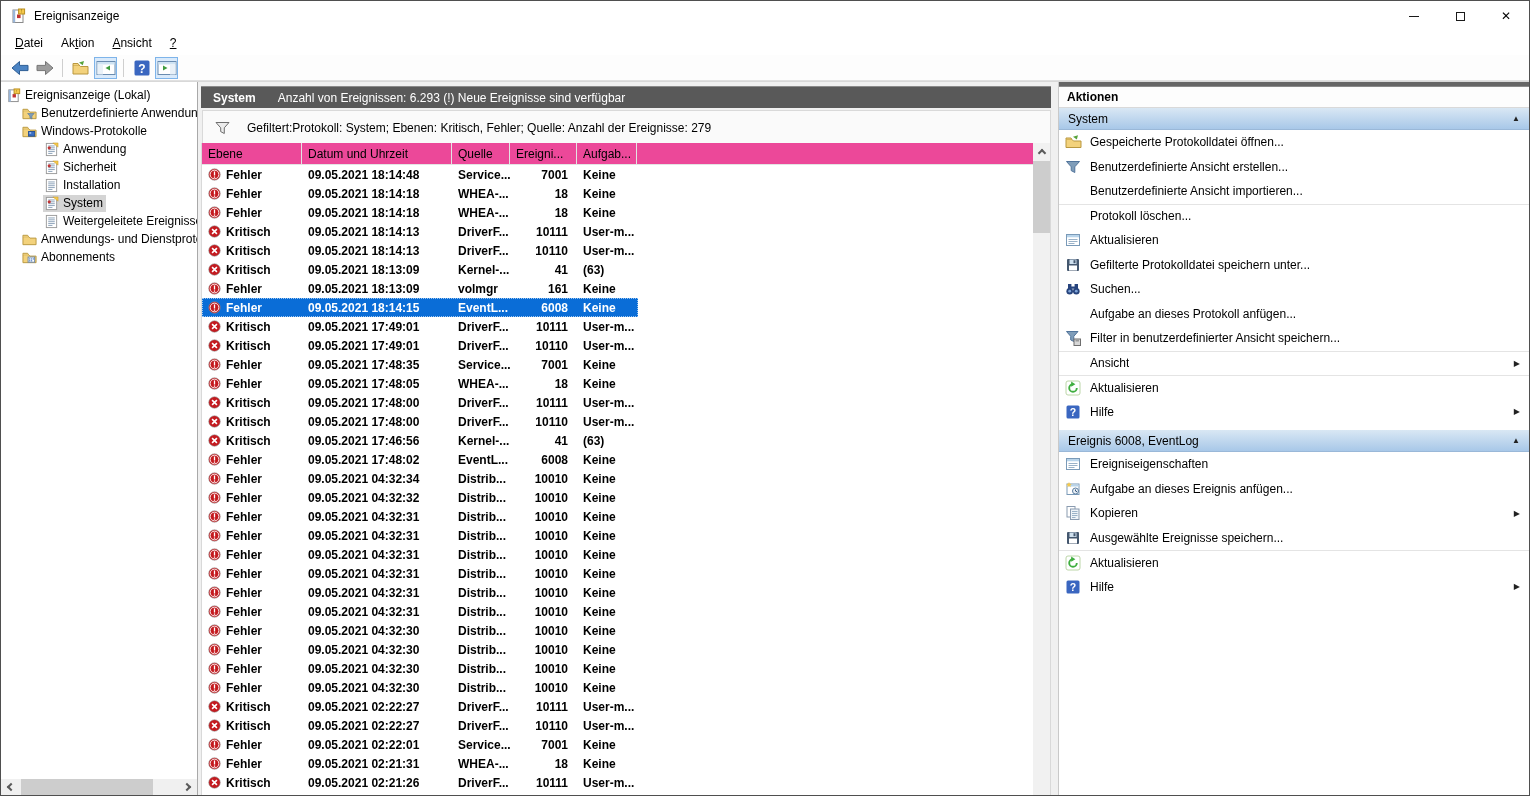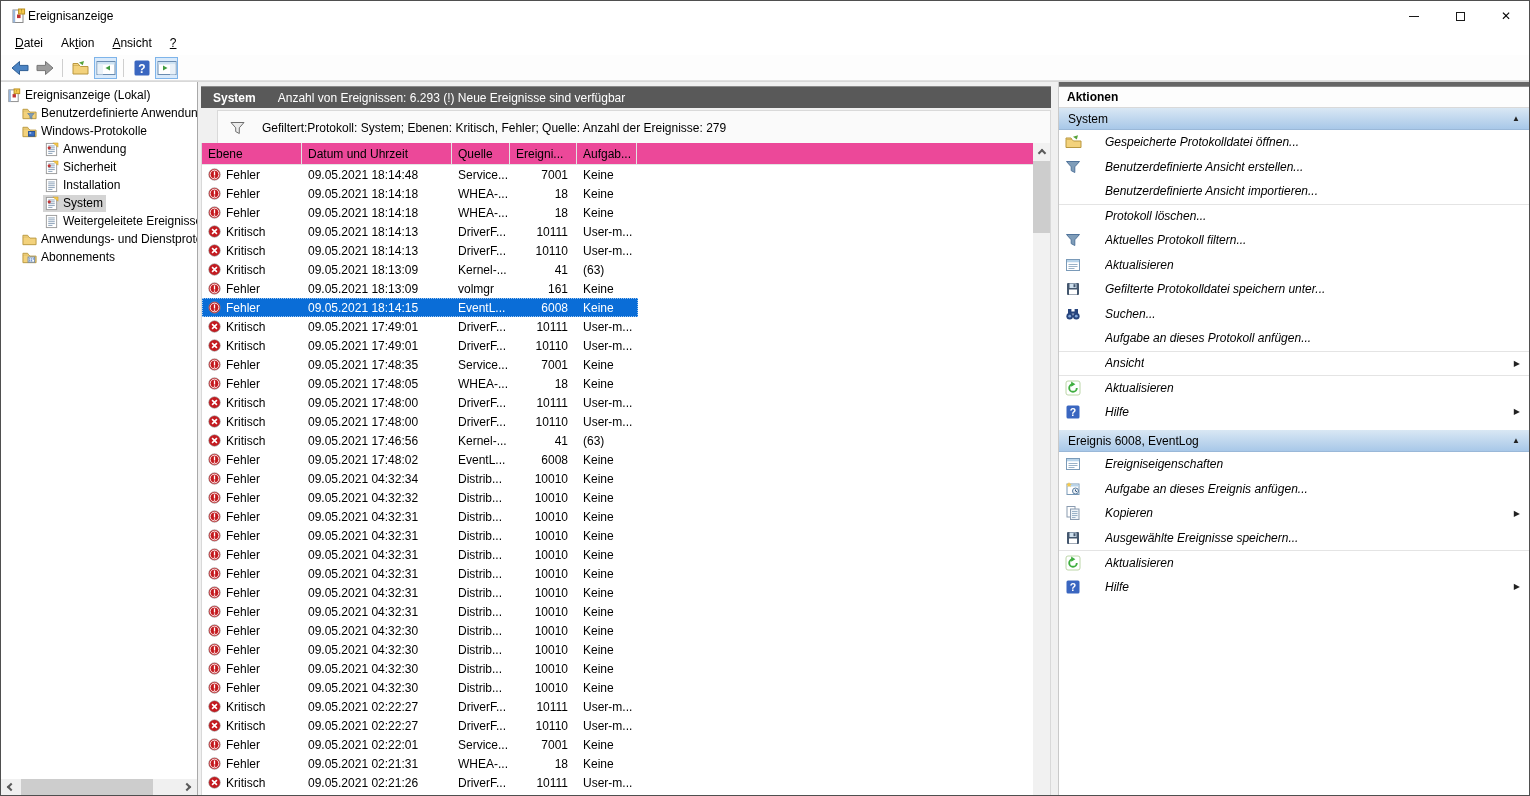--- a/index.html
+++ b/index.html
@@ -3,21 +3,21 @@
 <meta charset="utf-8">
 <style>
   html,body{margin:0;padding:0;background:#e8e8e8;}
   *{box-sizing:border-box;}
   .window{position:relative;width:1530px;height:796px;background:#fff;
     font-family:"Liberation Sans",sans-serif;font-size:12px;color:#000;
     border:1px solid #4f4f4f;overflow:hidden;}
   
   .titlebar{height:30px;display:flex;align-items:center;background:#fff;}
   .app-icon{margin-left:9px;width:16px;height:16px;flex:none;display:flex;}
-  .title{margin-left:2px;}
+  .title{margin-left:8px;}
   .win-controls{margin-left:auto;display:flex;height:100%;}
   .wbtn{width:46px;height:100%;display:flex;align-items:center;justify-content:center;cursor:default;}
   .glyph-min{display:inline-block;width:10px;border-top:1px solid #1a1a1a;}
   .glyph-max{display:inline-block;width:9px;height:9px;border:1px solid #1a1a1a;}
   .glyph-close{font-size:12px;line-height:1;}
   
   .menubar{height:24px;display:flex;align-items:center;padding-left:5px;background:#fff;}
   .menu-item{padding:3px 9px;cursor:default;}
   .menu-item u{text-decoration:underline;}
   
@@ -40,46 +40,46 @@
   .hs-thumb{position:absolute;left:20px;top:0;width:132px;height:16px;background:#cdcdcd;}
   .chev{width:6px;height:6px;border-left:2px solid #5a5a5a;border-top:2px solid #5a5a5a;display:inline-block;}
   .chev.l{transform:rotate(-45deg);margin-left:3px;}
   .chev.r{transform:rotate(135deg);margin-right:3px;}
   .chev.u{transform:rotate(45deg);margin-top:3px;}
   
   .main{position:absolute;left:200px;width:850px;top:0;bottom:0;}
   .main-header{position:absolute;top:4px;left:0;right:0;height:22px;background:#595959;color:#fff;display:flex;align-items:center;border-top:1px solid #8a8a8a;}
   .mh-title{font-weight:bold;margin-left:12px;}
   .mh-sub{margin-left:22px;}
-  .filter-bar{position:absolute;top:28px;left:16px;right:0;height:36px;background:#fafafa;border:1px solid #d9d9d9;display:flex;align-items:center;}
+  .filter-bar{position:absolute;top:28px;left:1px;right:0;height:36px;background:#fafafa;border:1px solid #d9d9d9;display:flex;align-items:center;}
   .fb-icon{margin-left:11px;display:flex;}
   .fb-text{margin-left:16px;}
   .list{position:absolute;top:61px;left:0;right:0;bottom:0;background:#fff;border-left:1px solid #d9d9d9;border-right:1px solid #d9d9d9;overflow:hidden;}
   .list-header{height:22px;display:flex;border-bottom:1px solid #e3e3e3;background:#ec4899;}
   .hc{display:flex;align-items:center;padding-left:6px;border-right:1px solid #e3e3e3;cursor:default;}
   .w0{width:100px;} .w1{width:150px;} .w2{width:58px;} .w3{width:67px;} .w4{width:60px;}
-  .row{height:19px;display:flex;align-items:flex-end;width:436px;cursor:default;}
+  .row{height:19px;display:flex;align-items:flex-end;width:436px;cursor:default;font-weight:bold;}
   .row .c{padding-left:6px;white-space:nowrap;overflow:hidden;height:100%;display:flex;align-items:center;}
   .row .c3{justify-content:flex-end;padding-left:0;padding-right:9px;}
   .row.selected{background:#0a6dd7;color:#fff;outline:1px dotted #9cc6f0;outline-offset:-1px;}
   .licon{width:14px;height:14px;margin-right:4px;flex:none;display:flex;}
   .vscroll{position:absolute;top:0;right:0;bottom:0;width:17px;background:#f1f1f1;}
   .vs-btn{height:17px;display:flex;align-items:center;justify-content:center;}
   .vs-thumb{position:absolute;top:18px;left:0;width:17px;height:72px;background:#cdcdcd;}
   
   .actions{position:absolute;left:1057px;right:0;top:0;bottom:0;background:#fff;border-left:1px solid #c9c9c9;}
   .actions-topstrip{height:5px;background:#666;border-bottom:1px solid #8a8a8a;}
   .actions-header{height:21px;display:flex;align-items:center;padding-left:8px;font-weight:bold;border-bottom:1px solid #d9d9d9;background:#fdfdfd;}
   .agroup-header{height:22px;display:flex;align-items:center;padding:0 9px;background:linear-gradient(#d9e7f4,#a8c8e8);border-bottom:1px solid #9ab8d8;cursor:default;}
   .agroup-header .chevtri{margin-left:auto;font-size:8px;color:#222;}
   .agroup.second{margin-top:6px;}
   .aitem{height:24.5px;display:flex;align-items:center;cursor:default;}
   .aitem.sep{border-top:1px solid #e4e4e4;}
   .aicon{width:18px;height:16px;margin-left:6px;flex:none;display:flex;align-items:center;}
-  .alabel{margin-left:22px;white-space:nowrap;overflow:hidden;font-style:italic;}
+  .alabel{margin-left:7px;white-space:nowrap;overflow:hidden;}
   .asub{margin-left:auto;margin-right:9px;font-size:8px;color:#222;}
 </style>
 </head>
 <body>
 
 <div class="window">
 
   <div class="titlebar">
     <span class="app-icon">
         <svg width="16" height="16" viewBox="0 0 16 16">
@@ -991,29 +991,20 @@
     <span class="alabel">Benutzerdefinierte Ansicht importieren...</span>
 
   </div>
 
   <div class="aitem sep">
     <span class="aicon"></span>
     <span class="alabel">Protokoll löschen...</span>
 
   </div>
 
-  <div class="aitem">
-    <span class="aicon">
-                <svg width="16" height="16" viewBox="0 0 16 16">
-                  <path d="M1.5 2.5 H14.5 L9.8 7.8 V13.5 L6.2 11.6 V7.8 Z" fill="#7f9db9" stroke="#51749b"></path>
-                </svg>
-              </span>
-    <span class="alabel">Aktuelles Protokoll filtern...</span>
-
-  </div>
 
 
   <div class="aitem">
     <span class="aicon">
                 <svg width="16" height="16" viewBox="0 0 16 16">
                   <rect x="1.5" y="2.5" width="13" height="11" fill="#fff" stroke="#7a9ab8"></rect>
                   <rect x="2" y="3" width="12" height="2.3" fill="#b8d4ea"></rect>
                   <rect x="3.5" y="7" width="9" height="1" fill="#9ab2c8"></rect>
                   <rect x="3.5" y="9" width="9" height="1" fill="#9ab2c8"></rect>
                   <rect x="3.5" y="11" width="6" height="1" fill="#9ab2c8"></rect>
@@ -1051,20 +1042,31 @@
     <span class="alabel">Suchen...</span>
 
   </div>
 
   <div class="aitem">
     <span class="aicon"></span>
     <span class="alabel">Aufgabe an dieses Protokoll anfügen...</span>
 
   </div>
 
+  <div class="aitem">
+    <span class="aicon">
+                <svg width="16" height="16" viewBox="0 0 16 16">
+                  <path d="M1.5 1.5 H13 L8.8 6.3 V11.5 L5.7 9.9 V6.3 Z" fill="#7f9db9" stroke="#51749b"></path>
+                  <rect x="9" y="9" width="6.5" height="6.5" fill="#d7d7d7" stroke="#6e6e6e"></rect>
+                  <rect x="10.5" y="9.5" width="3.5" height="2" fill="#9a9a9a"></rect>
+                </svg>
+              </span>
+    <span class="alabel">Filter in benutzerdefinierter Ansicht speichern...</span>
+
+  </div>
 
   <div class="aitem sep">
     <span class="aicon"></span>
     <span class="alabel">Ansicht</span>
     <span class="asub">▶</span>
   </div>
 
   <div class="aitem sep">
     <span class="aicon">
                 <svg width="16" height="16" viewBox="0 0 16 16">

